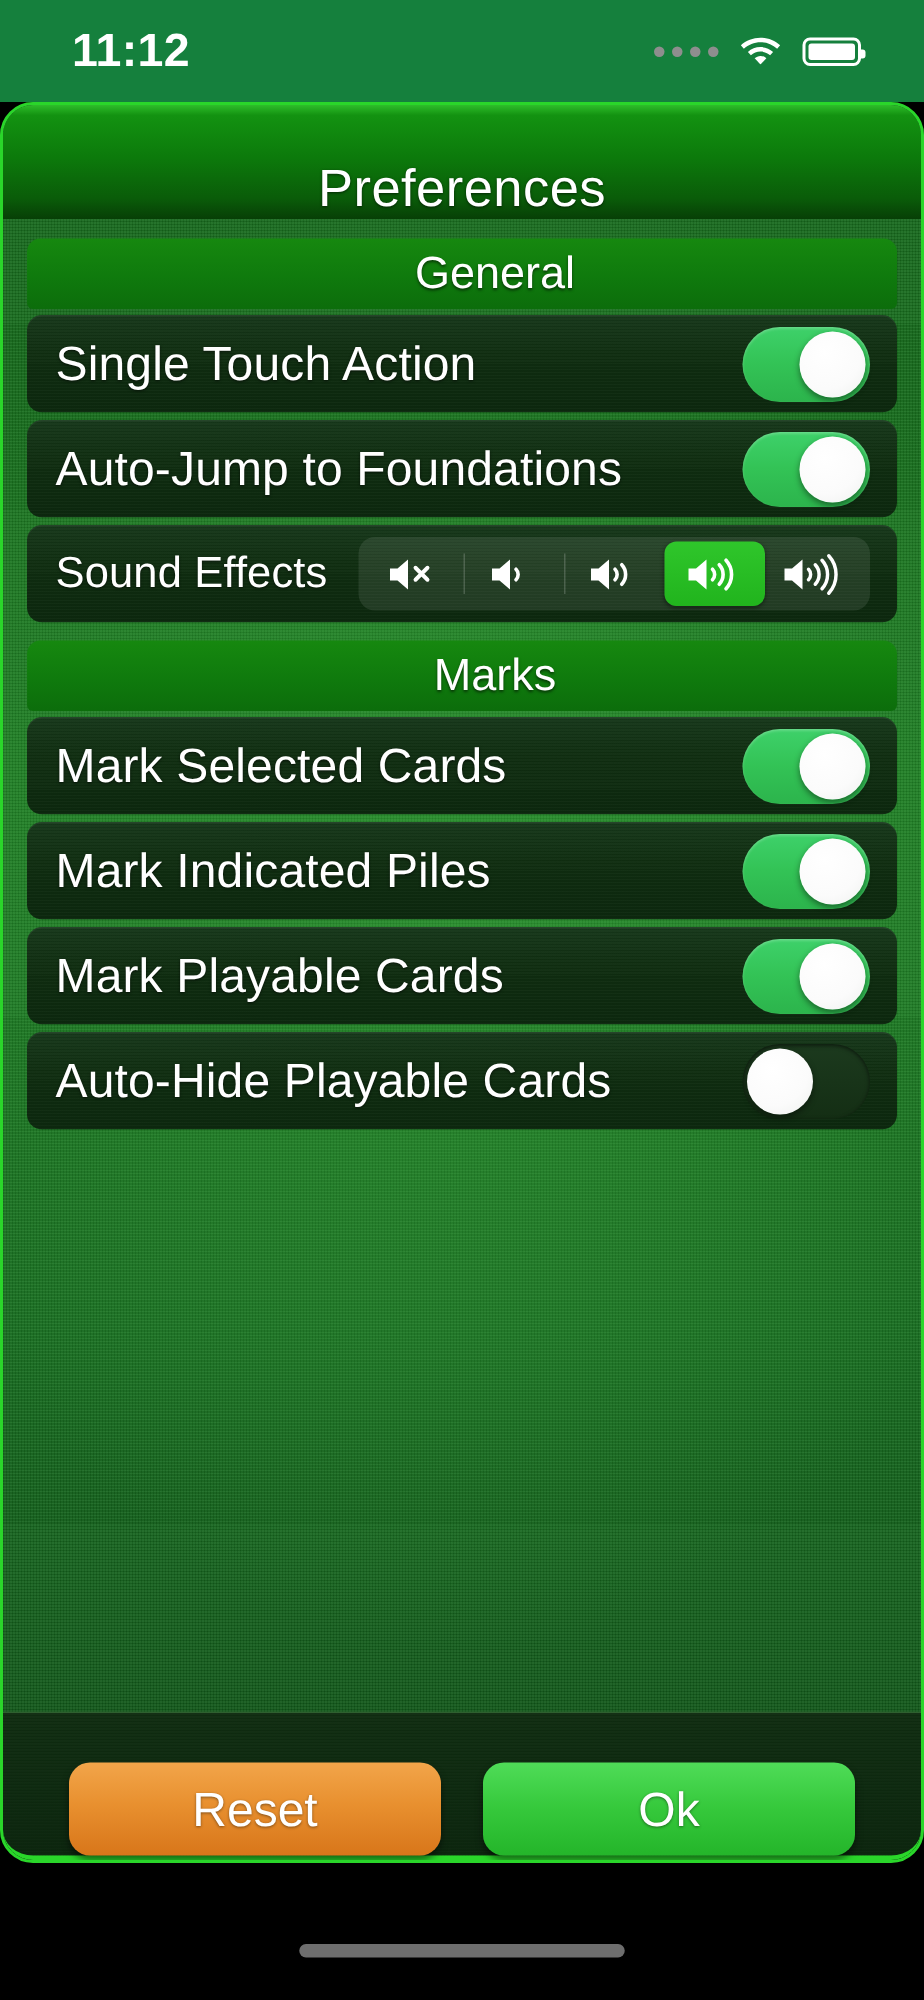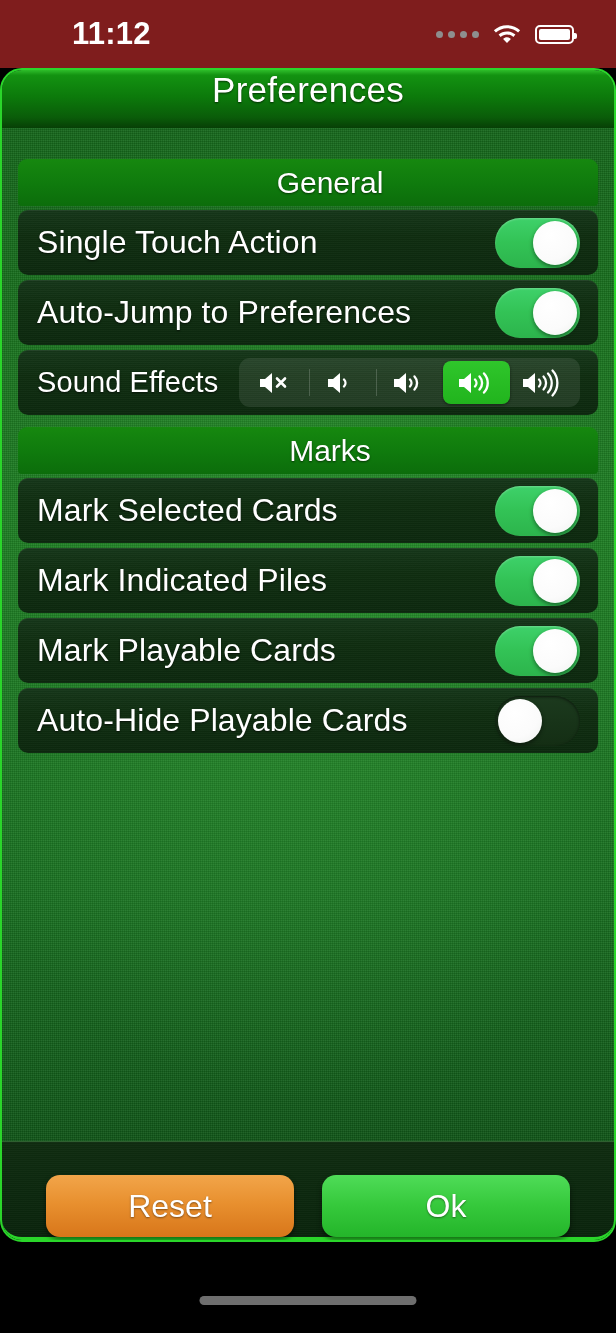--- a/index.html
+++ b/index.html
@@ -14,24 +14,24 @@
     position: relative;
     width: 616px; height: 1333px;
     background: #000;
     overflow: hidden;
   }
 
   
   #statusbar {
     position: absolute; top: 0; left: 0;
     width: 616px; height: 68px;
-    background: #7f1d1d;
+    background: #15803d;
     display: flex; align-items: center;
     justify-content: space-between;
-    padding: 0 42px 0 72px;
+    padding: 0 42px 0 48px;
     text-align: right;
   }
   #clock {
     color: #fff; font-size: 31px; font-weight: bold;
     letter-spacing: .2px;
   }
   #status-right { display: flex; align-items: center; gap: 13px; }
   .sig-dots { display: flex; gap: 5px; align-items: center; }
   .sig-dots i {
     display: block; width: 7px; height: 7px; border-radius: 50%;
@@ -59,24 +59,24 @@
       repeating-linear-gradient(90deg, rgba(0,0,0,.06) 0 1px, rgba(255,255,255,.035) 1px 2px),
       linear-gradient(180deg, #14651a 0%, #1b7a21 38%, #187021 70%, #0d4d14 100%);
     border: 2px solid #2ad62a;
     border-radius: 22px;
     overflow: hidden;
   }
 
   
   #titlebar {
     position: relative;
-    height: 58px;
+    height: 76px;
     background: linear-gradient(180deg,#2ebd2a 0%, #139211 9%, #0c7a0b 46%, #0a5c09 82%, #073f06 100%);
     border-radius: 20px 20px 0 0;
-    display: flex; align-items: flex-start; justify-content: center;
+    display: flex; align-items: flex-end; justify-content: center;
   }
   #titlebar .title {
     color: #fff; font-size: 35px; letter-spacing: .3px;
     text-shadow: 0 1px 2px rgba(0,0,0,.6);
   }
 
   
   #content {
     position: absolute;
     top: 77px; left: 0; right: 0; bottom: 99px;
@@ -242,21 +242,21 @@
         <div class="section-header">General</div>
 
         <div class="row">
           <span class="row-label">Single Touch Action</span>
           <span class="toggle on">
             <span class="knob"></span>
           </span>
         </div>
 
         <div class="row">
-          <span class="row-label">Auto-Jump to Preferences</span>
+          <span class="row-label">Auto-Jump to Foundations</span>
           <span class="toggle on">
             <span class="knob"></span>
           </span>
         </div>
 
         <div class="row">
           <span class="row-label small">Sound Effects</span>
           <span class="segmented">
 
             <span class="seg">

